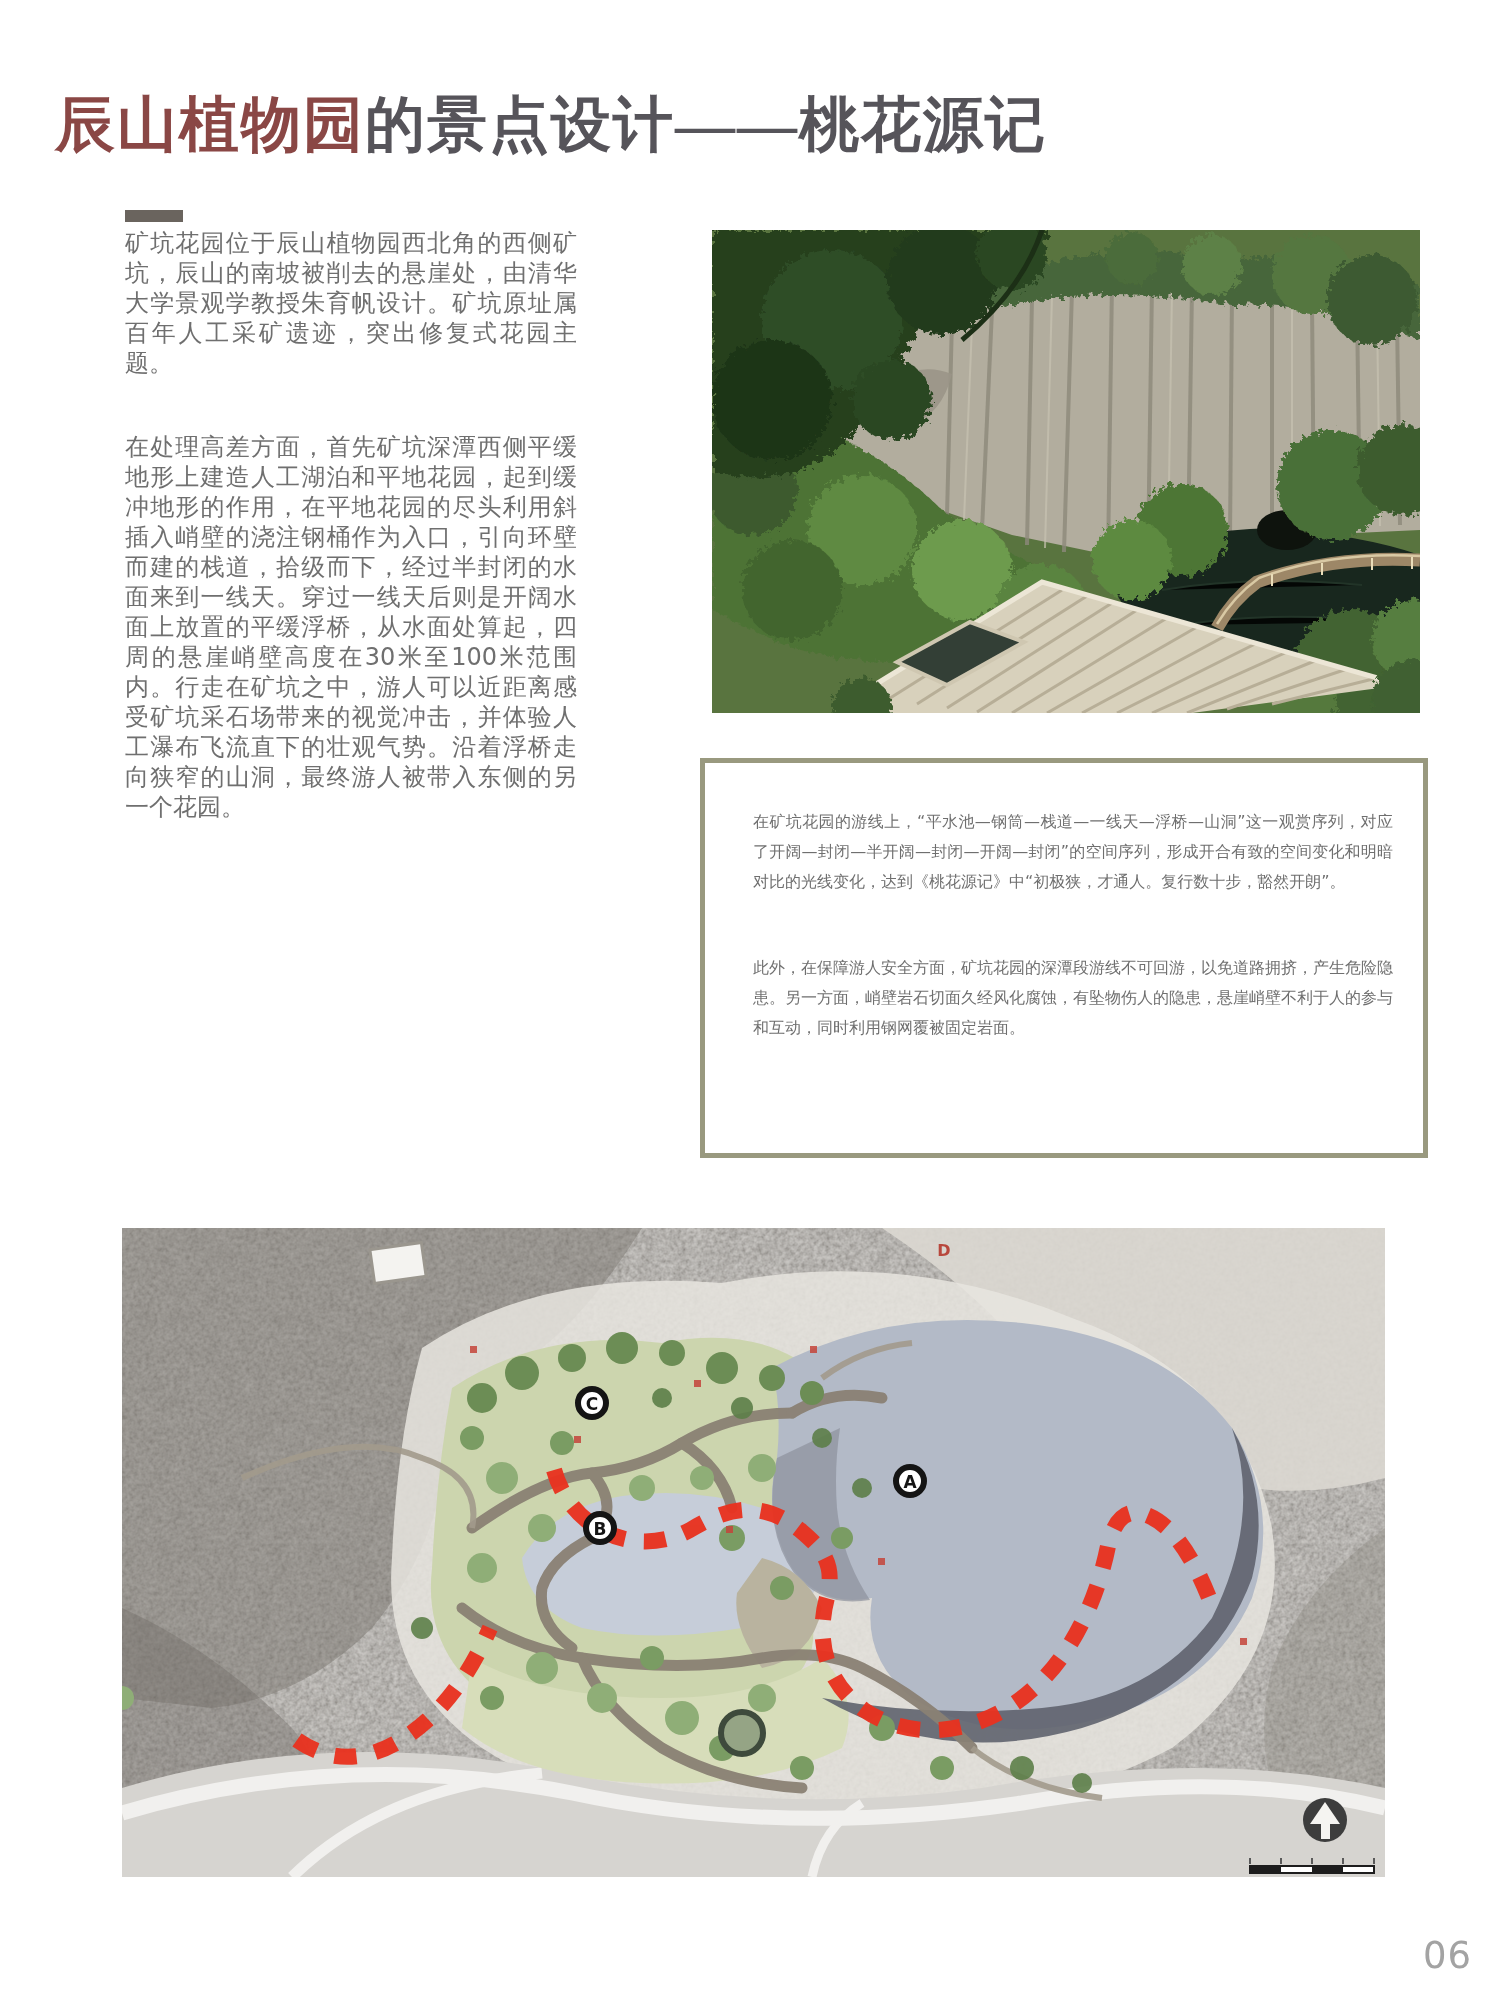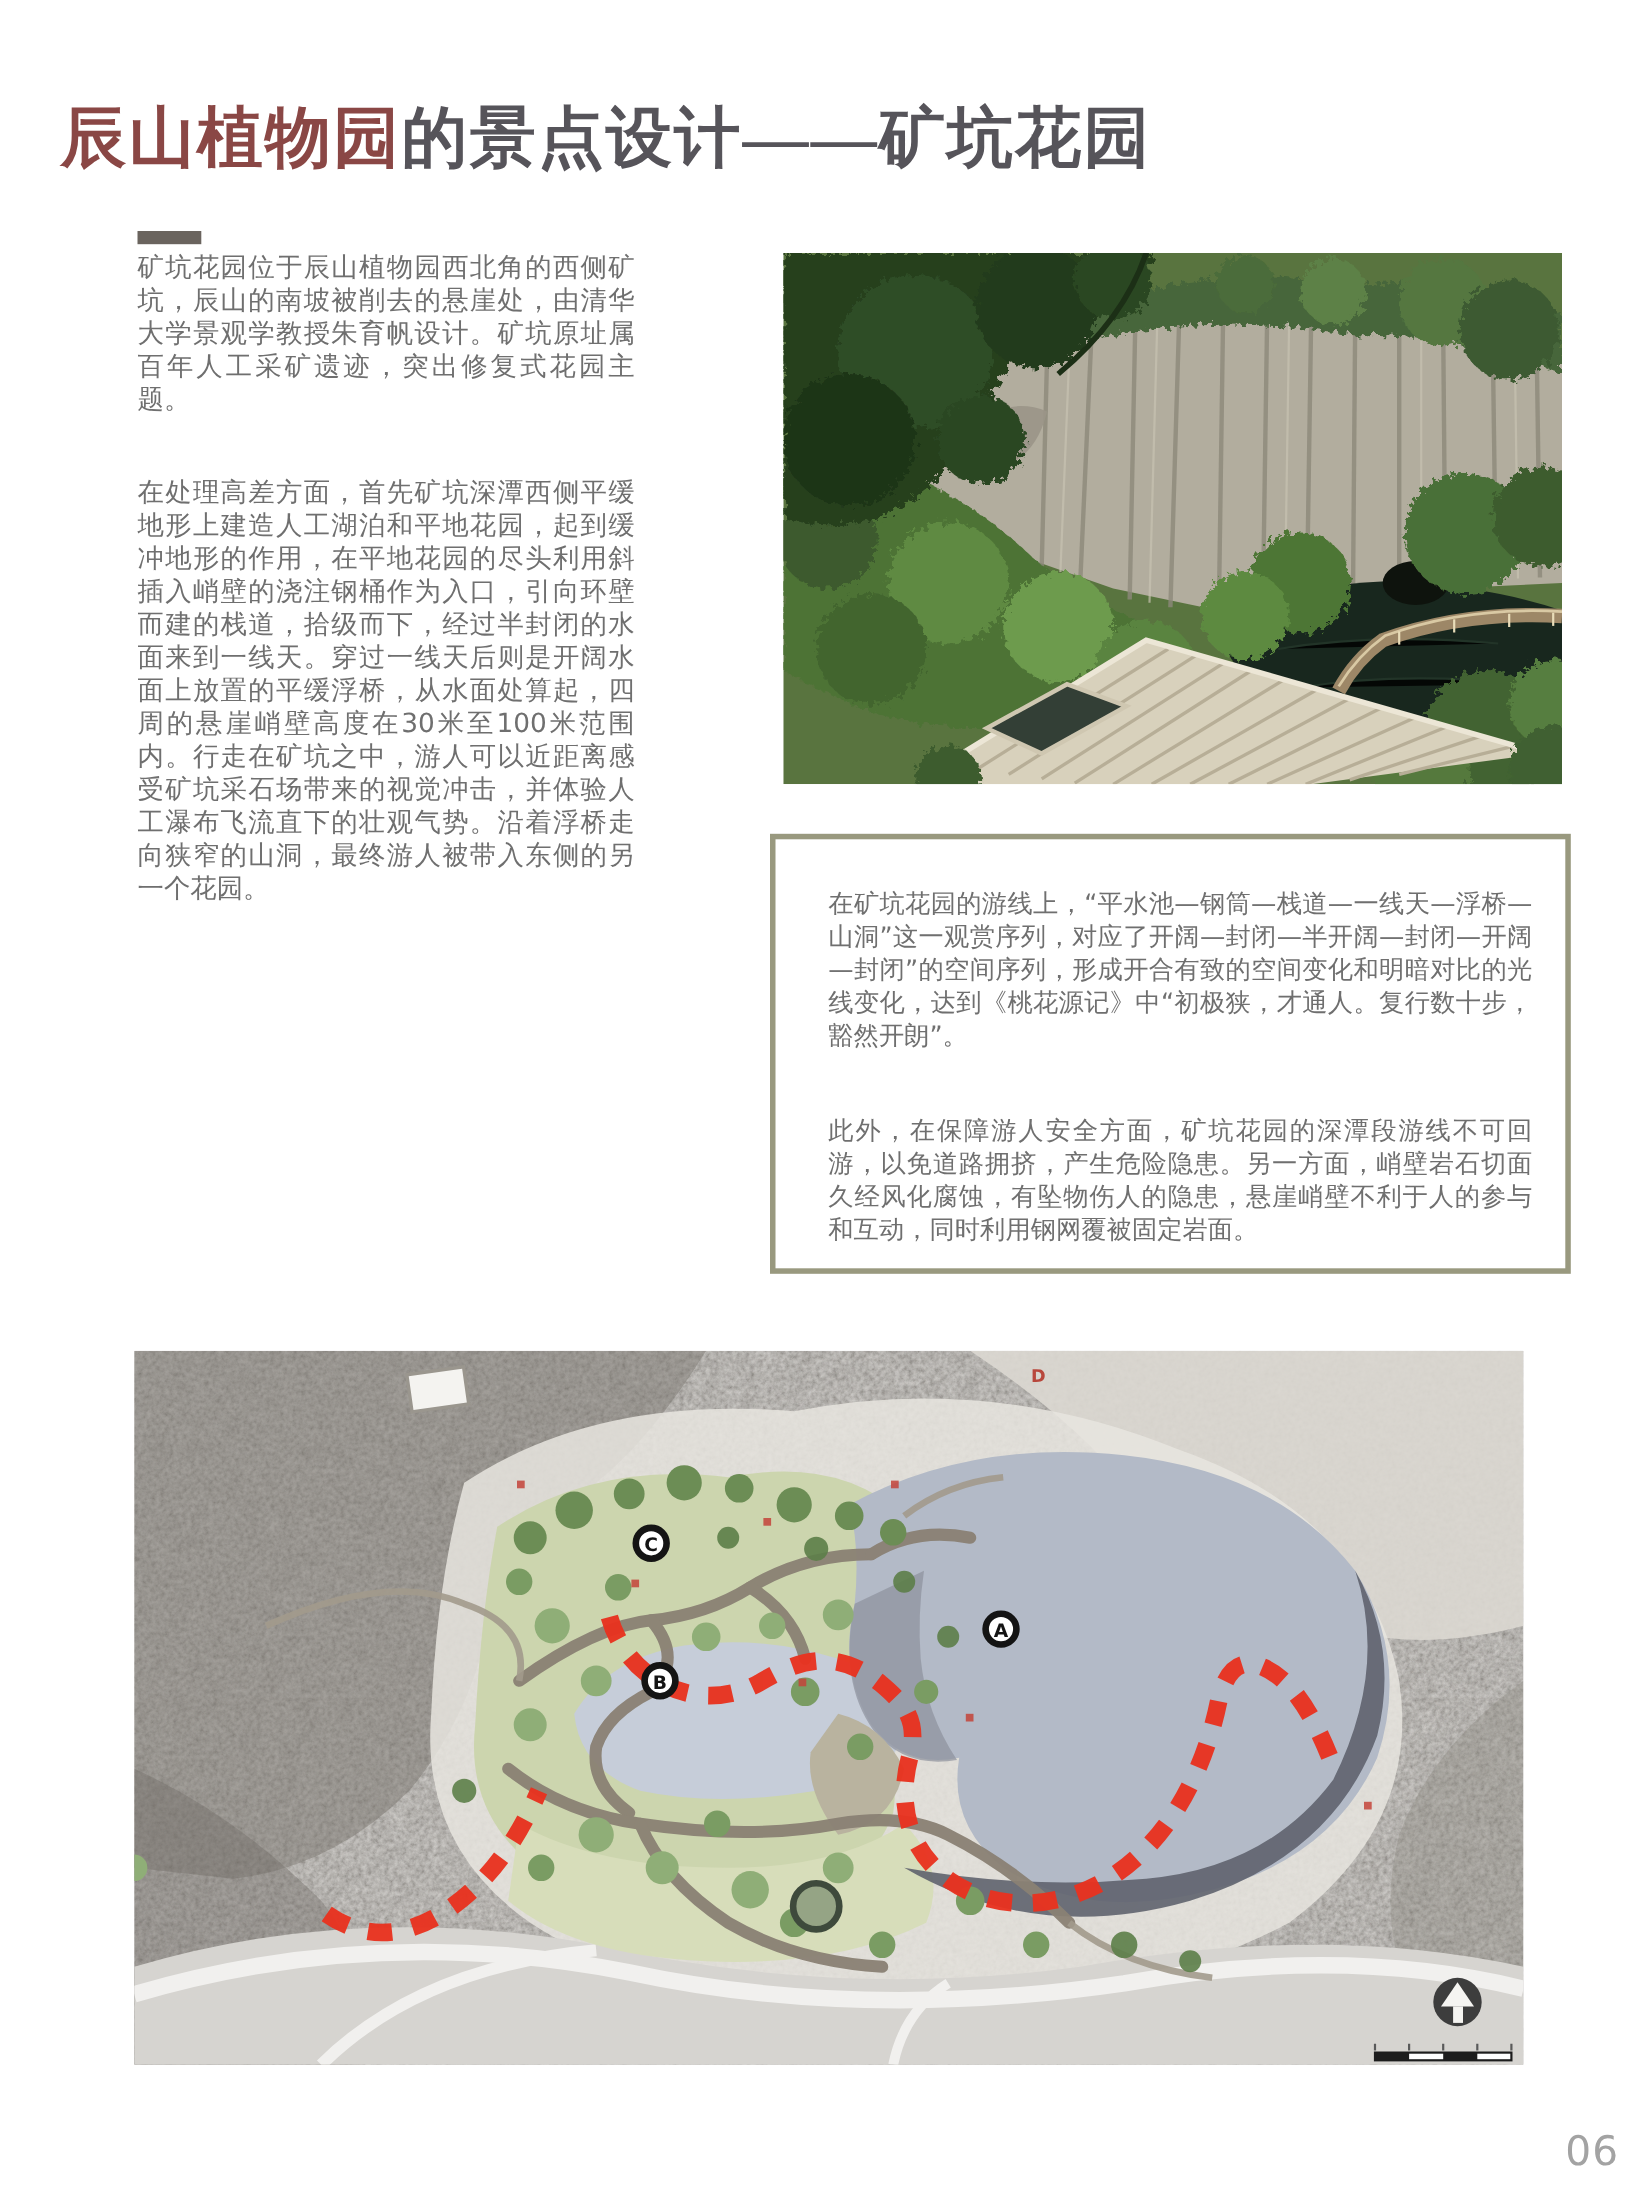--- a/index.html
+++ b/index.html
@@ -27,39 +27,39 @@
   
   .photo-frame{
     position:absolute;left:712px;top:230px;width:708px;height:483px;overflow:hidden;
   }
   .photo-frame svg{display:block;width:100%;height:100%;}
   
   .callout{
     position:absolute;left:700px;top:758px;width:728px;height:400px;
     border:5px solid #99997f;box-sizing:border-box;
     padding:44px 30px 0 48px;
-    color:#6f6f6f;font-size:23px;line-height:30px;text-align:justify;
+    color:#6f6f6f;font-size:16px;line-height:30px;text-align:justify;
   }
   .callout p{margin:0 0 56px 0;}
   
   .site-plan{
     position:absolute;left:122px;top:1228px;width:1263px;height:649px;overflow:hidden;
   }
   .site-plan svg{display:block;width:100%;height:100%;}
   
   .page-number{
     position:absolute;right:28px;top:1934px;
     color:#a3a3a3;font-size:37px;letter-spacing:1px;
   }
 </style>
 </head>
 <body>
 
 <div class="page-title">
-  <span class="title-hl">辰山植物园</span><span class="title-rest">的景点设计——矿坑花园</span>
+  <span class="title-hl">辰山植物园</span><span class="title-rest">的景点设计——桃花源记</span>
 </div>
 <div class="title-bar"></div>
 
 <div class="intro-col">
   <p>矿坑花园位于辰山植物园西北角的西侧矿坑，辰山的南坡被削去的悬崖处，由清华大学景观学教授朱育帆设计。矿坑原址属百年人工采矿遗迹，突出修复式花园主题。</p>
   <p>在处理高差方面，首先矿坑深潭西侧平缓地形上建造人工湖泊和平地花园，起到缓冲地形的作用，在平地花园的尽头利用斜插入峭壁的浇注钢桶作为入口，引向环壁而建的栈道，拾级而下，经过半封闭的水面来到一线天。穿过一线天后则是开阔水面上放置的平缓浮桥，从水面处算起，四周的悬崖峭壁高度在30米至100米范围内。行走在矿坑之中，游人可以近距离感受矿坑采石场带来的视觉冲击，并体验人工瀑布飞流直下的壮观气势。沿着浮桥走向狭窄的山洞，最终游人被带入东侧的另一个花园。</p>
 </div>
 
 <div class="photo-frame">
   <svg viewBox="0 0 708 483" preserveAspectRatio="none">

